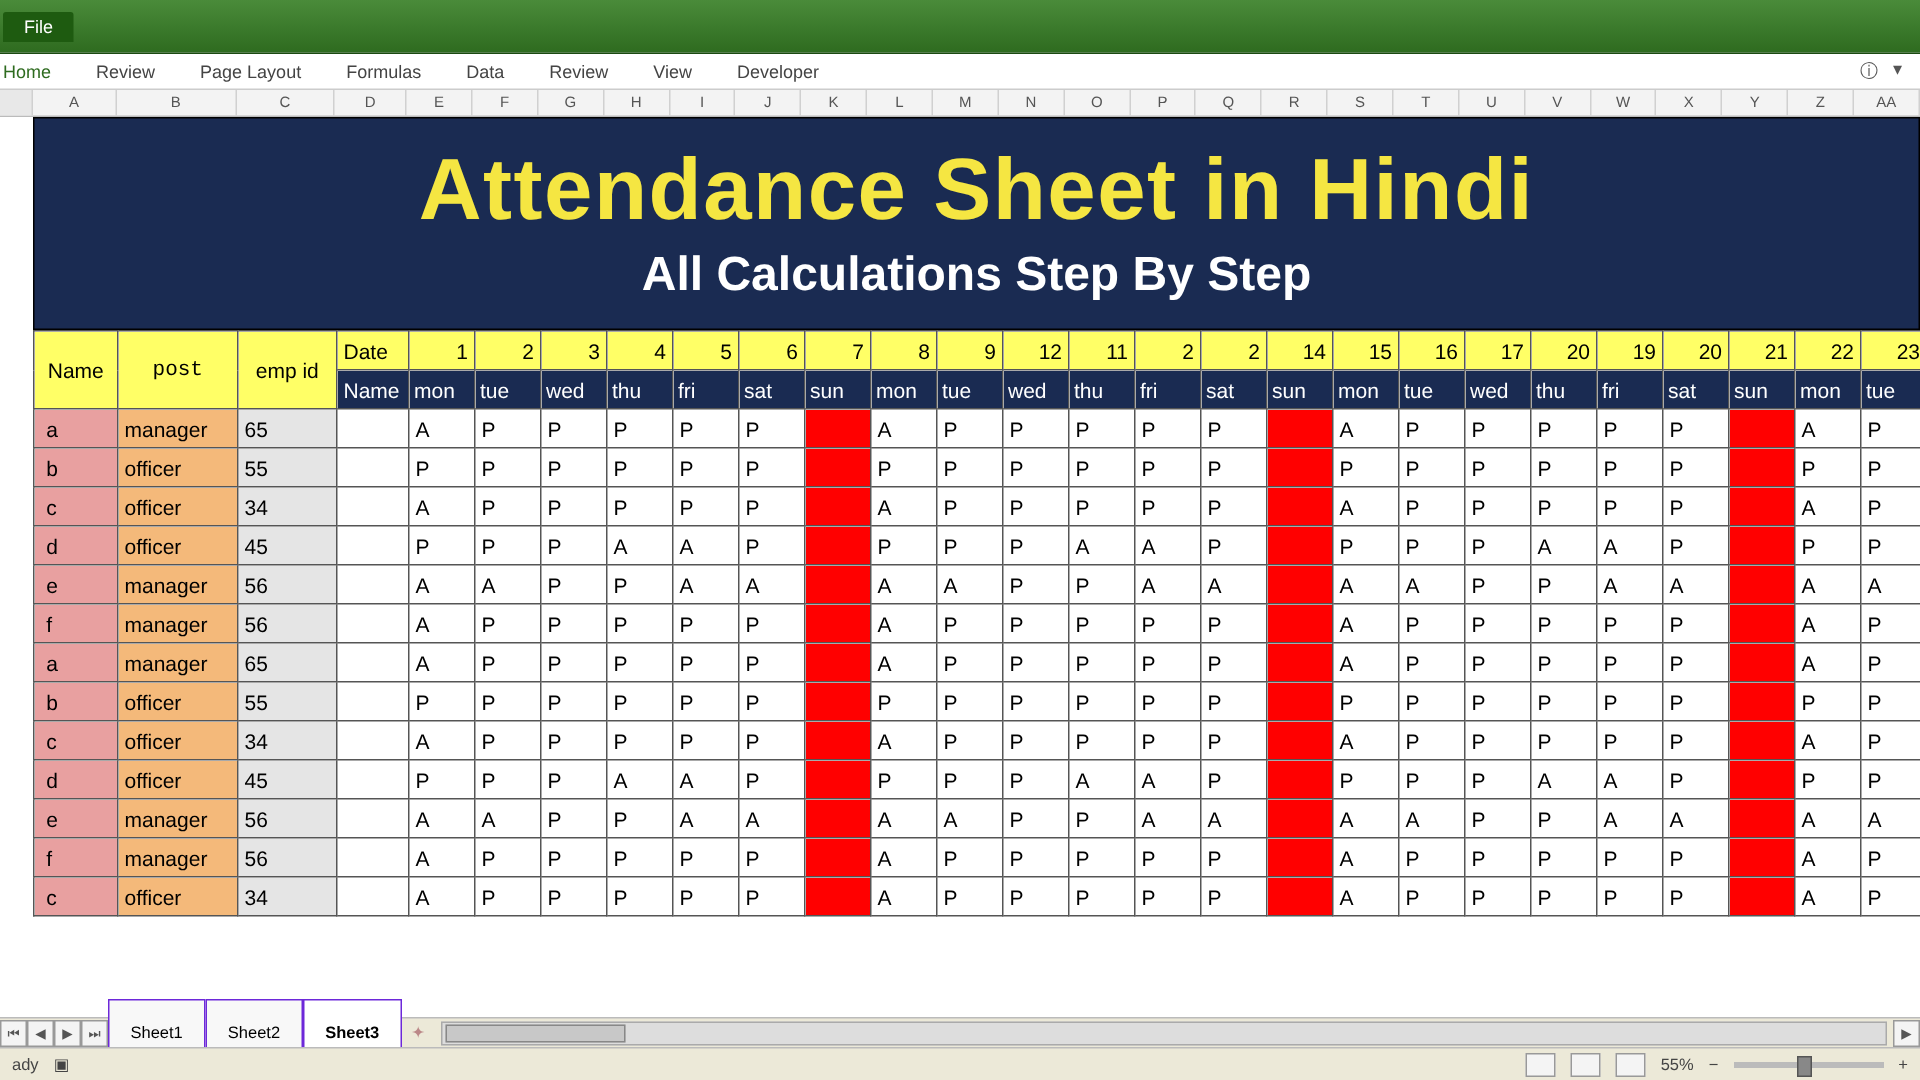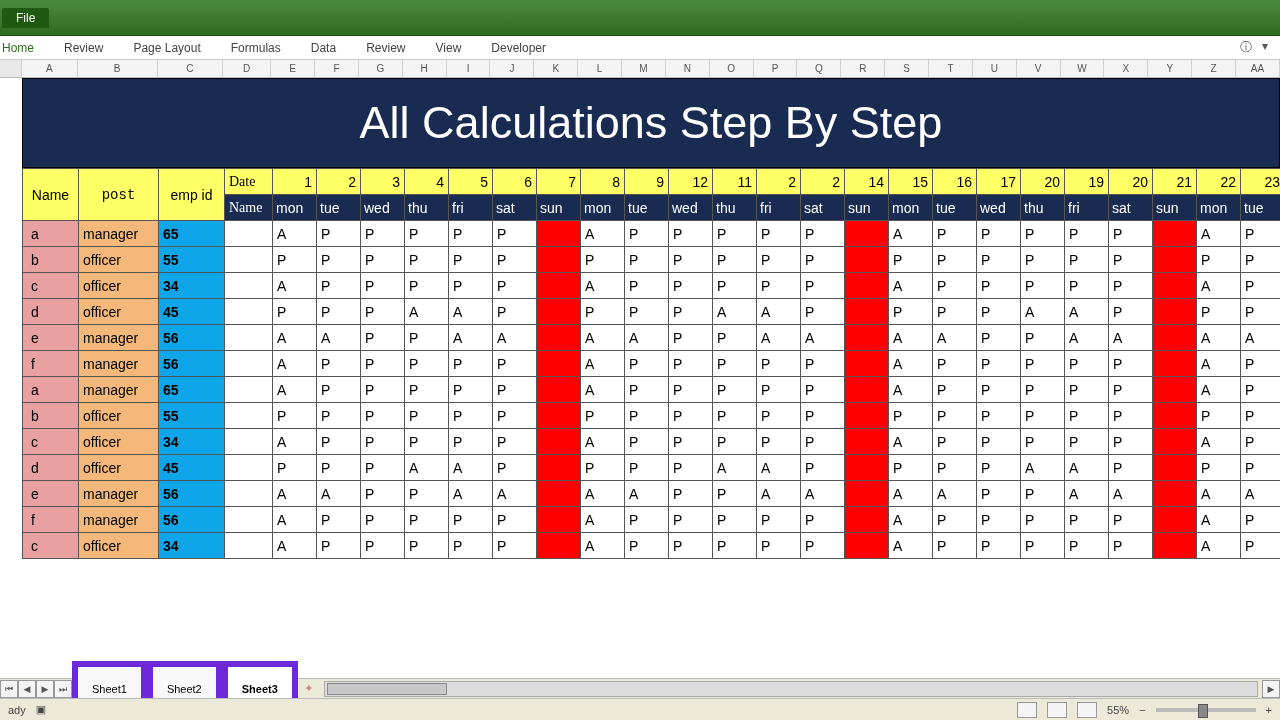--- a/index.html
+++ b/index.html
@@ -14,46 +14,46 @@
 .ribbon-help { margin-left: auto; margin-right: 10px; display: flex; gap: 6px; color: #555; }
 
 .col-headers { display: flex; height: 18px; background: #f3f3f3; border-bottom: 1px solid #bbb; font-size: 10px; color: #555; }
 .col-headers div { border-right: 1px solid #d0d0d0; text-align: center; line-height: 18px; }
 .rowhead-gutter { width: 22px; background: #e8e8e8; border-right: 1px solid #bbb; }
 
 .sheet-area { position: relative; width: 100%; }
 
 .banner { background: #1a2b52; width: 1258px; margin-left: 22px; text-align: center; padding: 14px 0 18px; border: 1px solid #000; }
 .banner h1 { color: #f5e642; font-size: 58px; font-weight: 700; letter-spacing: 1px; }
-.banner h2 { color: #fff; font-size: 45px; font-weight: 400; margin-top: 4px; }
+.banner h2 { color: #fff; font-size: 32px; font-weight: 700; margin-top: 4px; }
 
 table.grid { border-collapse: collapse; table-layout: fixed; margin-left: 22px; width: 1258px; }
 table.grid th, table.grid td { border: 1px solid #555; font-size: 14px; height: 26px; padding: 0 4px; overflow: hidden; white-space: nowrap; }
 th.meta, td.meta { text-align: left; }
 th.meta.name { width: 56px; }
 th.meta.post { width: 80px; font-family: Liberation Mono, monospace; }
 th.meta.emp { width: 66px; }
 th.datecol, td.datecol { width: 44px; text-align: right; padding-right: 4px; }
-th.labelcol { width: 48px; text-align: left; background: #1a2b52; color: #fff; font-weight: 400; font-family: Liberation Serif, serif; }
+th.labelcol { width: 48px; text-align: left; background: #1a2b52; color: #fff; font-weight: 400; }
 
 tr.hdr-date th.meta { background: #ffff66; color: #000; font-weight: 400; text-align: center; }
 tr.hdr-date th.datecol { background: #ffff66; color: #000; font-weight: 400; }
 tr.hdr-days th.datecol { background: #1a2b52; color: #fff; font-weight: 400; text-align: left; padding-left: 3px; }
 
 td.name { background: #e8a0a0; }
 td.post { background: #f4b97a; }
 td.emp  { background: #d8c08a; }
 td.att  { text-align: left; padding-left: 4px; background: #fff; }
 td.sun  { background: #ff0000; }
 td.blank { background: #fff; }
 
 .hscroll { position: absolute; bottom: 22px; left: 0; right: 0; height: 20px; background: #ece9d8; border-top: 1px solid #bbb; display: flex; align-items: center; font-size: 11px; }
 .hscroll .nav { display: flex; gap: 0; }
 .hscroll .navbtn { width: 18px; height: 18px; border: 1px solid #999; background: #f4f4f4; text-align: center; line-height: 16px; font-size: 9px; cursor: pointer; color: #555; }
-.hscroll .tab { padding: 16px 14px; border: 6px solid #6d28d9; background: #f8f8f8; cursor: pointer; }
+.hscroll .tab { padding: 16px 14px; border: 1px solid #6d28d9; background: #f8f8f8; cursor: pointer; }
 .hscroll .tab.active { background: #fff; font-weight: 600; border-bottom-color: #fff; }
 .hscroll .newtab { width: 22px; text-align: center; cursor: pointer; color: #b88; }
 .hscroll .track { flex: 1; margin: 0 4px; height: 16px; background: #ddd; border: 1px solid #aaa; position: relative; }
 .hscroll .thumb { position: absolute; left: 2px; top: 1px; width: 120px; height: 12px; background: #c8c8c8; border: 1px solid #888; }
 
 .statusbar { position: absolute; bottom: 0; left: 0; right: 0; height: 22px; background: #ece9d8; border-top: 1px solid #bbb; display: flex; align-items: center; font-size: 11px; color: #444; padding: 0 8px; gap: 10px; }
 .statusbar .spacer { flex: 1; }
 .viewbtn { width: 20px; height: 16px; border: 1px solid #999; background: #f4f4f4; cursor: pointer; display: inline-block; }
 .zoom-slider { width: 100px; height: 4px; background: #bbb; position: relative; }
 .zoom-slider::after { content: ""; position: absolute; left: 42px; top: -4px; width: 8px; height: 12px; background: #888; border: 1px solid #555; }
@@ -106,20 +106,21 @@
   <div style="width:44px">V</div>
   <div style="width:44px">W</div>
   <div style="width:44px">X</div>
   <div style="width:44px">Y</div>
   <div style="width:44px">Z</div>
   <div style="width:44px">AA</div>
 </div>
 
 <div class="sheet-area">
   <div class="banner">
+    <h1>Attendance Sheet in Hindi</h1>
     <h2>All Calculations Step By Step</h2>
   </div>
 
   <table class="grid">
     <tbody>
         <tr class="hdr-date">
       <th class="meta name" rowspan="2">Name</th>
       <th class="meta post" rowspan="2">post</th>
       <th class="meta emp" rowspan="2">emp id</th>
       <th class="labelcol" style="background:#ffff66;color:#000">Date</th>
@@ -582,14 +583,14 @@
   <span class="viewbtn"></span>
   <span>55%</span>
   <span>−</span>
   <div class="zoom-slider"></div>
   <span>+</span>
 </div>
 
 <style>
 td.meta.name{background:#e8a0a0;}
 td.meta.post{background:#f4b97a;}
-td.meta.emp{background:#0ea5e9;font-weight:bold;}
+td.meta.emp{background:#e5e5e5;}
 </style>
 
 </body></html>

